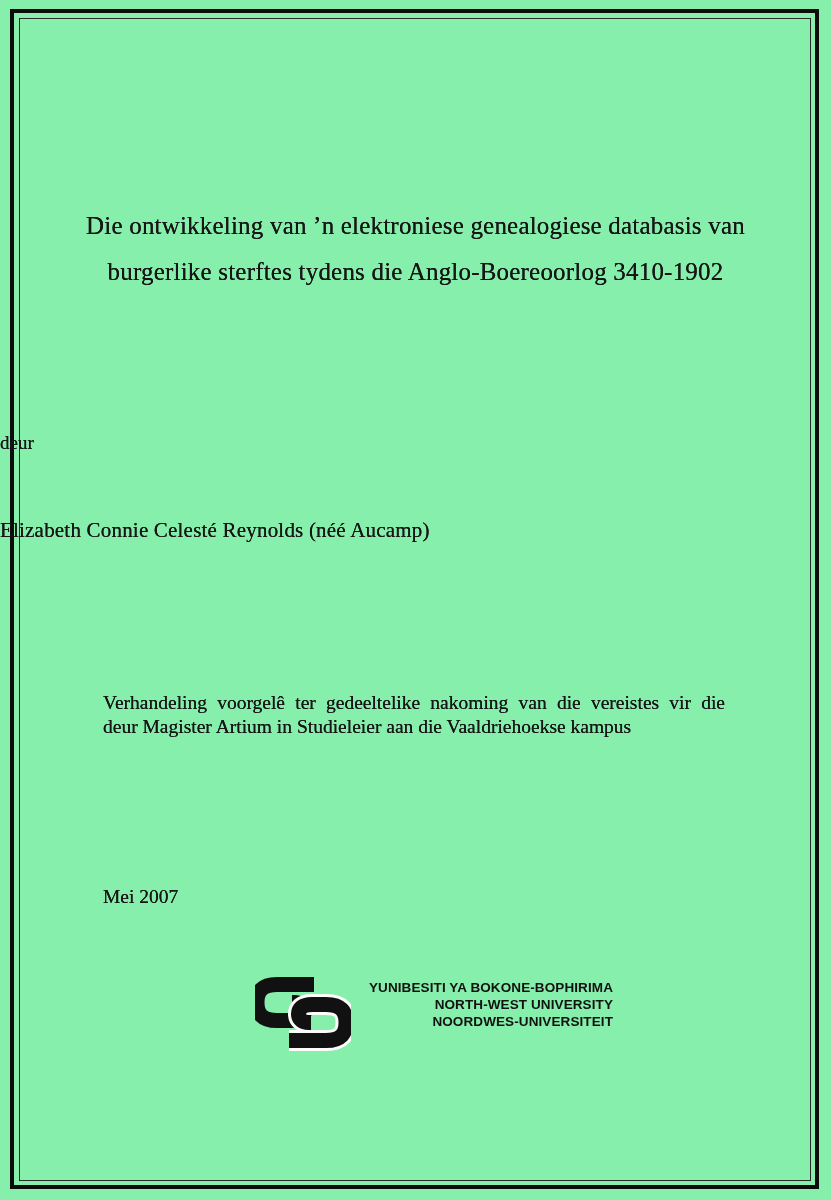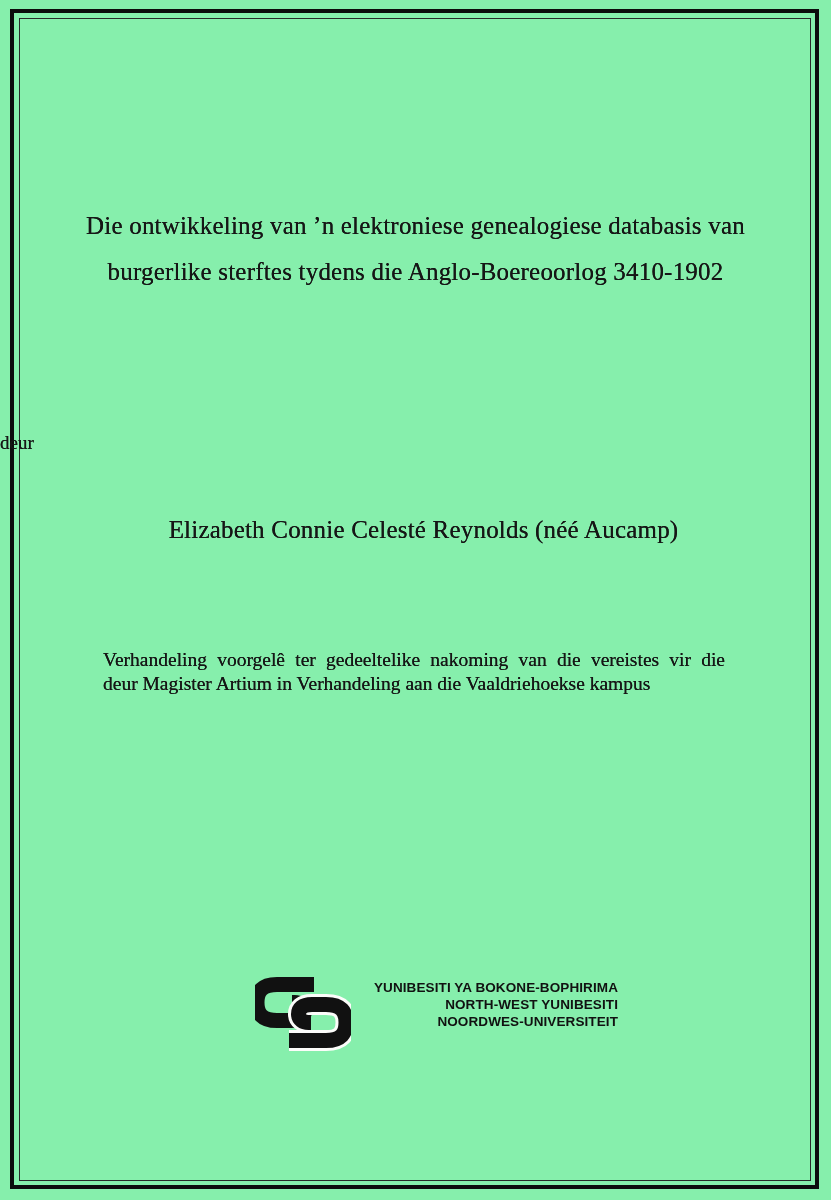--- a/index.html
+++ b/index.html
@@ -26,43 +26,43 @@
     font-size:25px;line-height:46px;
     letter-spacing:.2px;
     text-shadow:0 0 .4px currentColor;
   }
   .byline{
     position:absolute;top:431px;left:0;right:0;
     text-align:left;font-size:19px;line-height:24px;
     text-shadow:0 0 .3px currentColor;
   }
   .author{
-    position:absolute;top:517px;left:16px;right:0;
-    text-align:center;font-size:25px;line-height:26px;
+    position:absolute;top:517px;left:0;right:0;
+    text-align:left;font-size:21px;line-height:26px;
     letter-spacing:.2px;
     text-shadow:0 0 .3px currentColor;
   }
   .statement{
-    position:absolute;left:103px;top:648px;width:622px;
+    position:absolute;left:103px;top:691px;width:622px;
     font-size:19.5px;line-height:23.8px;
     text-shadow:0 0 .3px currentColor;
   }
   .statement .justified{
     text-align:justify;
     text-align-last:justify;
   }
   .statement .it{}
   .supervisor-block{
     position:absolute;left:103px;top:884px;
     font-size:19.5px;line-height:25.5px;
     text-shadow:0 0 .3px currentColor;
   }
   .logo{
     position:absolute;left:255px;top:974px;
-    display:flex;align-items:flex-start;gap:5px;
+    display:flex;align-items:flex-start;
   }
   .logo-mark{display:block;flex:0 0 auto;}
   .logo-text{
     padding-top:5px;
     width:262px;
     text-align:right;
     font-family:"Liberation Sans", sans-serif;
     font-weight:bold;
     font-size:13.5px;line-height:17px;
     letter-spacing:.1px;
@@ -82,35 +82,36 @@
     <div>Die ontwikkeling van ’n elektroniese genealogiese databasis van</div>
     <div>burgerlike sterftes tydens die Anglo-Boereoorlog 3410-1902</div>
   </div>
 
   <div class="byline">deur</div>
 
   <div class="author">Elizabeth Connie Celesté Reynolds (néé Aucamp)</div>
 
   <div class="statement">
     <div class="justified">Verhandeling voorgelê ter gedeeltelike nakoming van die vereistes vir die</div>
-    <div><span>deur </span><span class="it">Magister Artium</span><span> in Verhandeling aan die Vaaldriehoekse kampus</span></div>
+    <div><span>deur </span><span class="it">Magister Artium</span><span> in Studieleier aan die Vaaldriehoekse kampus</span></div>
   </div>
 
   <div class="supervisor-block">
+    <div>Mei 2007</div>
   </div>
 
   <div class="logo">
     <svg class="logo-mark" width="96" height="78" viewBox="0 0 96 78" aria-hidden="true">
 
       <path d="M 59 10.5 H 22 C 6.5 10.5, 2 18, 2 28.5 C 2 39, 6.5 46.5, 22 46.5 H 36 C 46 46.5, 49.5 42, 49.5 37 C 49.5 31.5, 45 28.5, 39.5 28.5 H 37" fill="none" stroke="#111111" stroke-width="15" stroke-linecap="butt"></path>
 
       <path d="M 59 10.5 H 22 C 6.5 10.5, 2 18, 2 28.5 C 2 39, 6.5 46.5, 22 46.5 H 36 C 46 46.5, 49.5 42, 49.5 37 C 49.5 31.5, 45 28.5, 39.5 28.5 H 37" transform="rotate(180 46.5 38.5)" fill="none" stroke="#fcfcfa" stroke-width="21" stroke-linecap="butt"></path>
 
       <path d="M 59 10.5 H 22 C 6.5 10.5, 2 18, 2 28.5 C 2 39, 6.5 46.5, 22 46.5 H 36 C 46 46.5, 49.5 42, 49.5 37 C 49.5 31.5, 45 28.5, 39.5 28.5 H 37" transform="rotate(180 46.5 38.5)" fill="none" stroke="#111111" stroke-width="15" stroke-linecap="butt"></path>
     </svg>
     <div class="logo-text">
       <div>YUNIBESITI YA BOKONE-BOPHIRIMA</div>
-      <div>NORTH-WEST YUNIBESITI</div>
+      <div>NORTH-WEST UNIVERSITY</div>
       <div>NOORDWES-UNIVERSITEIT</div>
     </div>
   </div>
 
 </div>
 
 </body></html>

